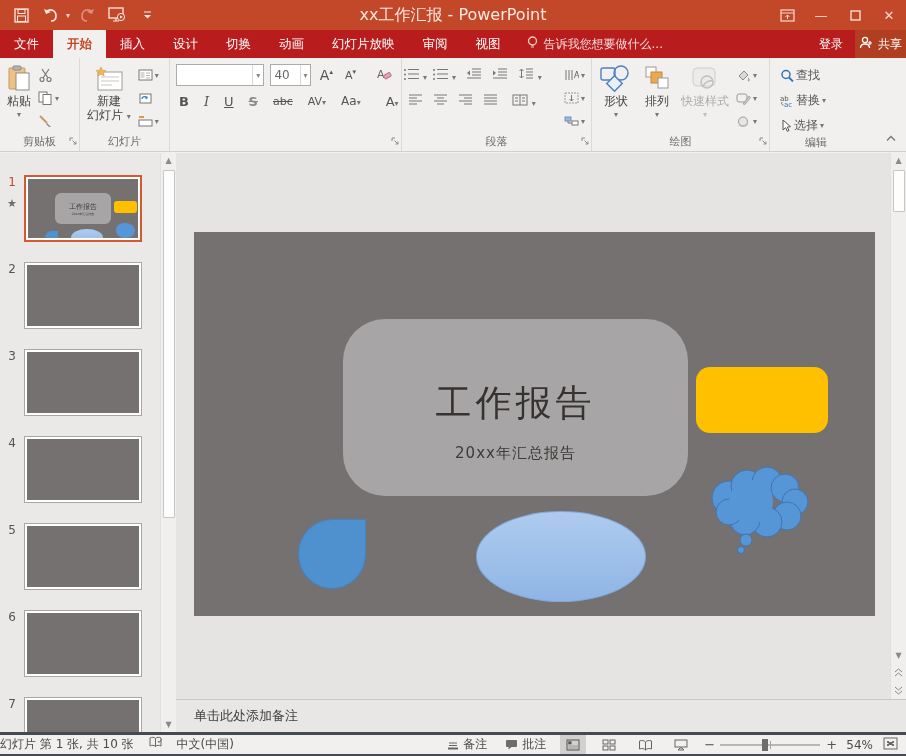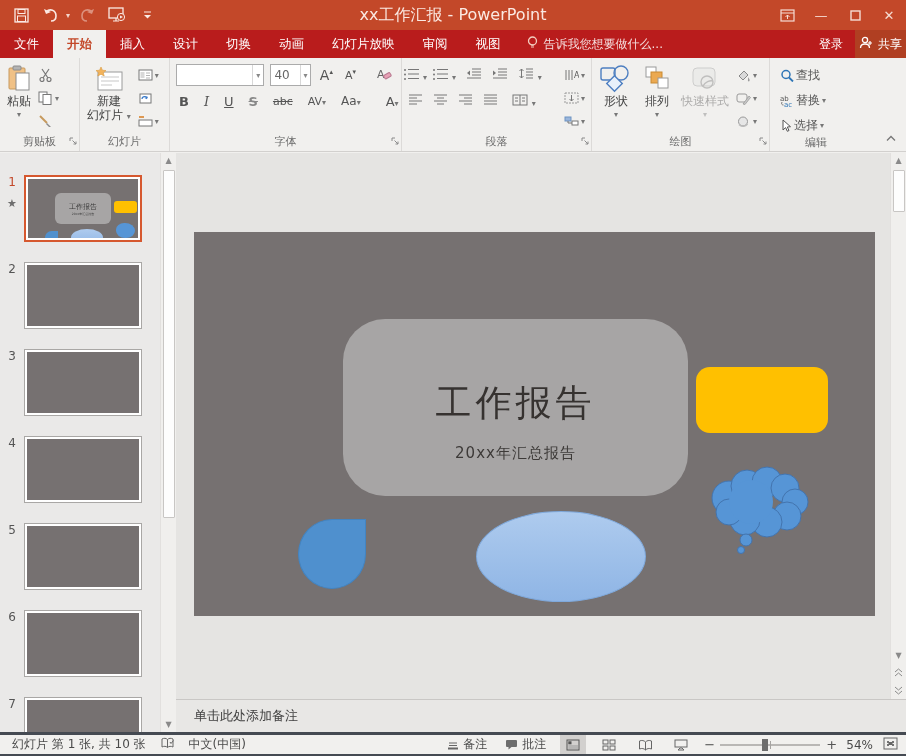--- a/index.html
+++ b/index.html
@@ -84,21 +84,21 @@
   .teardrop { position:absolute; left:104px; top:287px; width:68px; height:70px; background:#4F90CE;
               border:1px solid #4284C2; border-radius:50% 0 50% 50%; }
   .bellipse { position:absolute; left:282px; top:279px; width:170px; height:91px; border-radius:50%;
               background:linear-gradient(180deg,#AECBEE 0%,#8FB5E5 100%); border:1px solid #7FA9DC; }
   .cloud { position:absolute; left:505px; top:228px; }
 
   
   .statuswrap { position:absolute; left:0; right:0; bottom:0; height:24px; background:#F1F0EE;
                 border-top:3px solid #454A52; border-bottom:2px solid #454A52;
                 display:flex; align-items:center; color:#4a4a4a; font-size:12px; }
-  .st-left { display:flex; align-items:center; gap:14px; padding-left:12px; }
+  .st-left { display:flex; gap:14px; padding-left:0; }
   .st-right { margin-left:auto; display:flex; align-items:center; gap:10px; padding-right:8px; }
   .stbtn { display:flex; align-items:center; gap:4px; padding:0 4px; height:21px; }
   .viewbtn { width:26px; height:19px; display:flex; align-items:center; justify-content:center; }
   .viewbtn.active { background:#D2D0CE; }
   .zoomslider { display:flex; align-items:center; gap:6px; }
   .ztrack { position:relative; width:100px; height:2px; background:#B9B7B5; }
   .ztick { position:absolute; left:50px; top:-3px; width:1px; height:8px; background:#A5A3A1; }
   .zthumb { position:absolute; left:42px; top:-5px; width:6px; height:12px; background:#6d6d6d; }
   .zsign { font-size:13px; color:#555; width:10px; text-align:center; }
 </style>
@@ -309,21 +309,20 @@
           <span class="glyph" style="font-weight:bold;">B</span>
           <span class="glyph" style="font-style:italic;font-family:'DejaVu Serif',serif;">I</span>
           <span class="glyph" style="text-decoration:underline;">U</span>
           <span class="glyph" style="text-decoration:line-through;font-weight:bold;color:#888;">S</span>
           <span class="glyph" style="text-decoration:line-through;font-size:11px;">abc</span>
           <span class="glyph" style="font-size:11px;"><span>AV</span><span class="caret">▾</span></span>
           <span class="glyph" style="font-size:12px;"><span>Aa</span><span class="caret">▾</span></span>
           <span class="glyph" style="font-size:13px;margin-left:10px;"><span>A</span><span class="caret">▾</span></span>
         </div>
       </div>
-      <div class="rlabel">字体</div>
       <span class="launcher">
         <svg width="8" height="8" viewBox="0 0 8 8">
             <path d="M1 4 V1 H4" fill="none" stroke="#8a8a8a"></path>
             <path d="M3.5 3.5 L7 7 M7 4.5 V7 H4.5" fill="none" stroke="#8a8a8a"></path>
           </svg>
       </span>
     </div>
 
     <div class="rgroup" style="width:190px;">
       <div style="display:flex;flex:1;">

